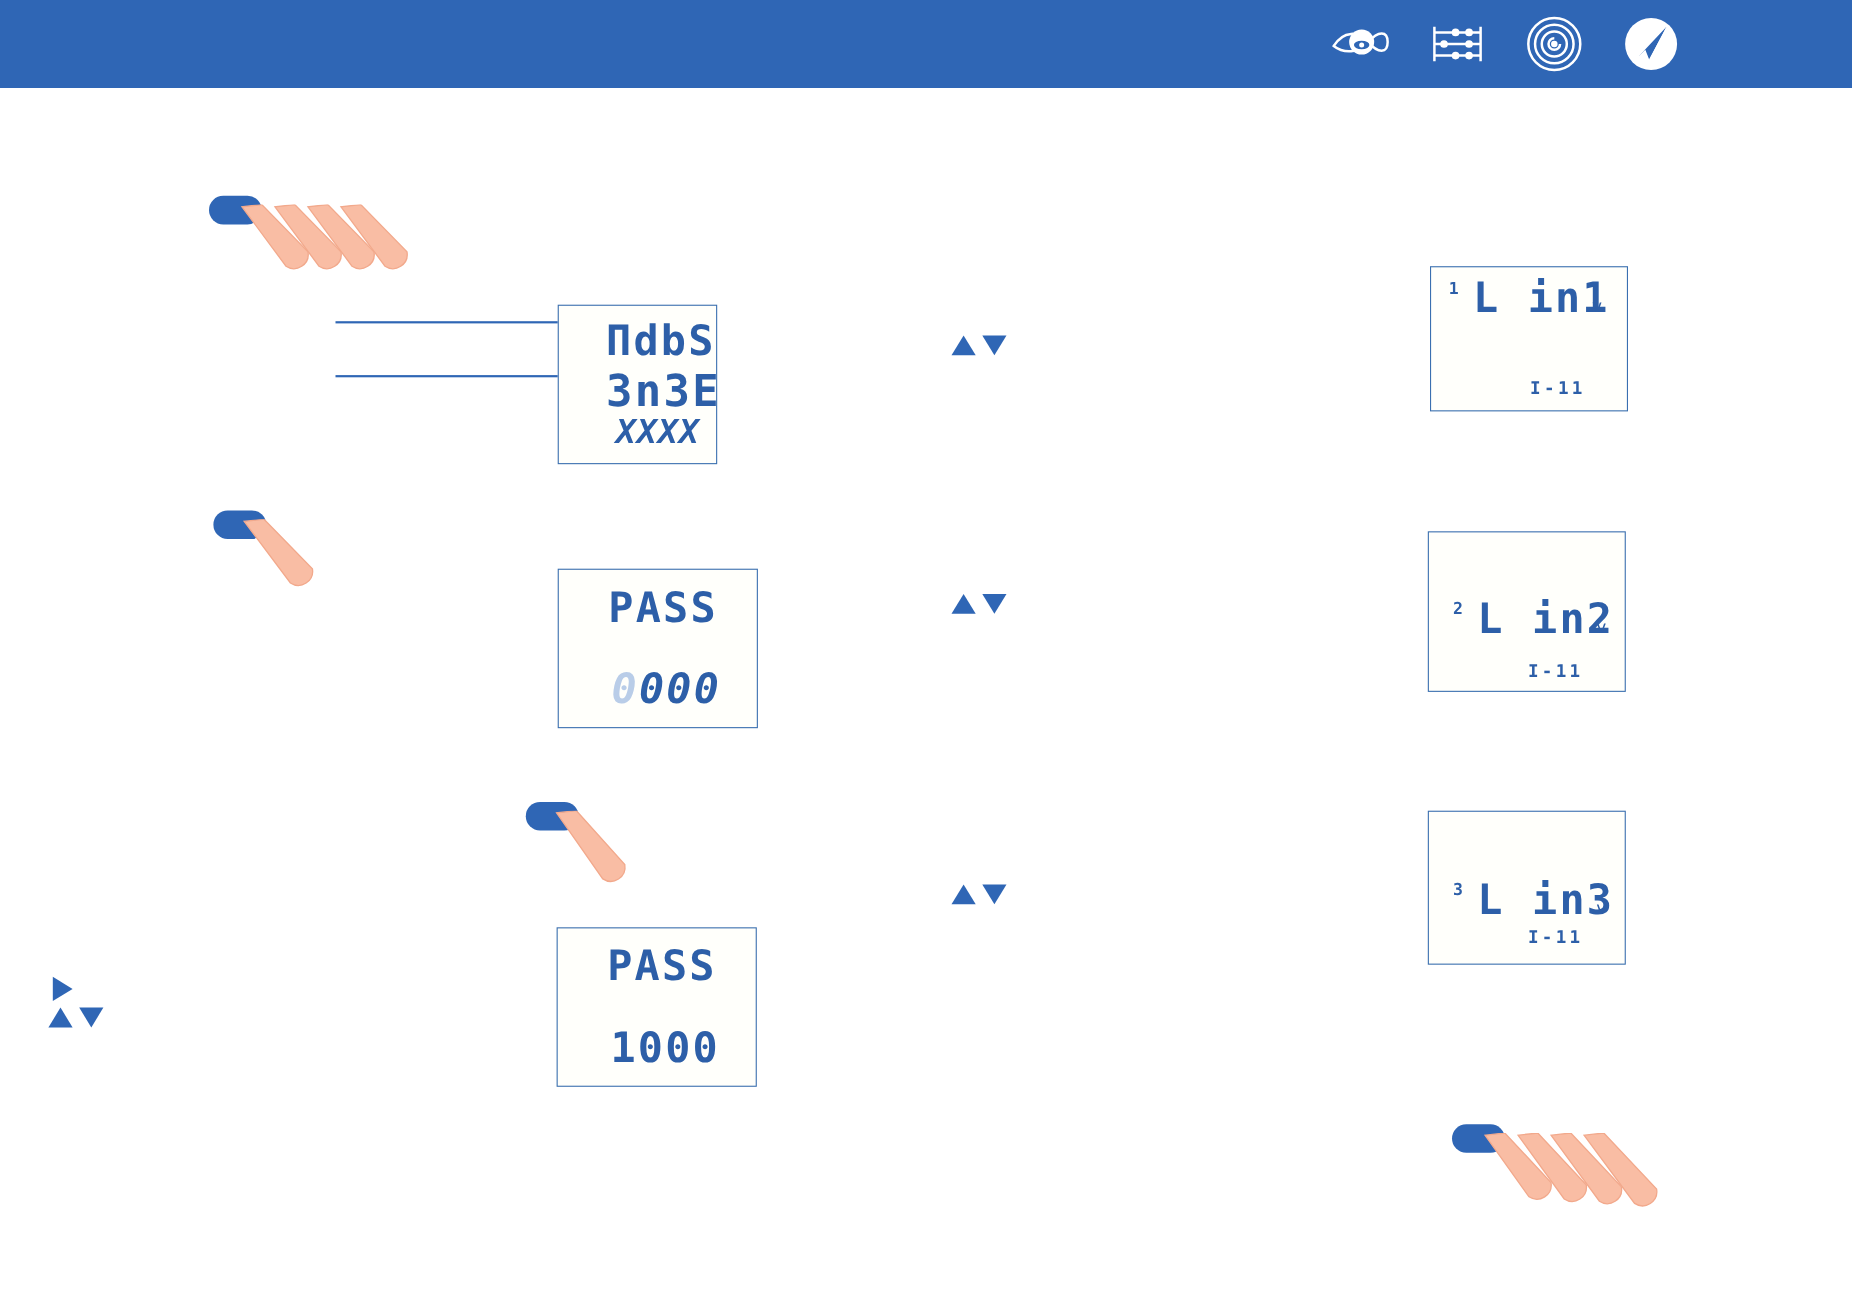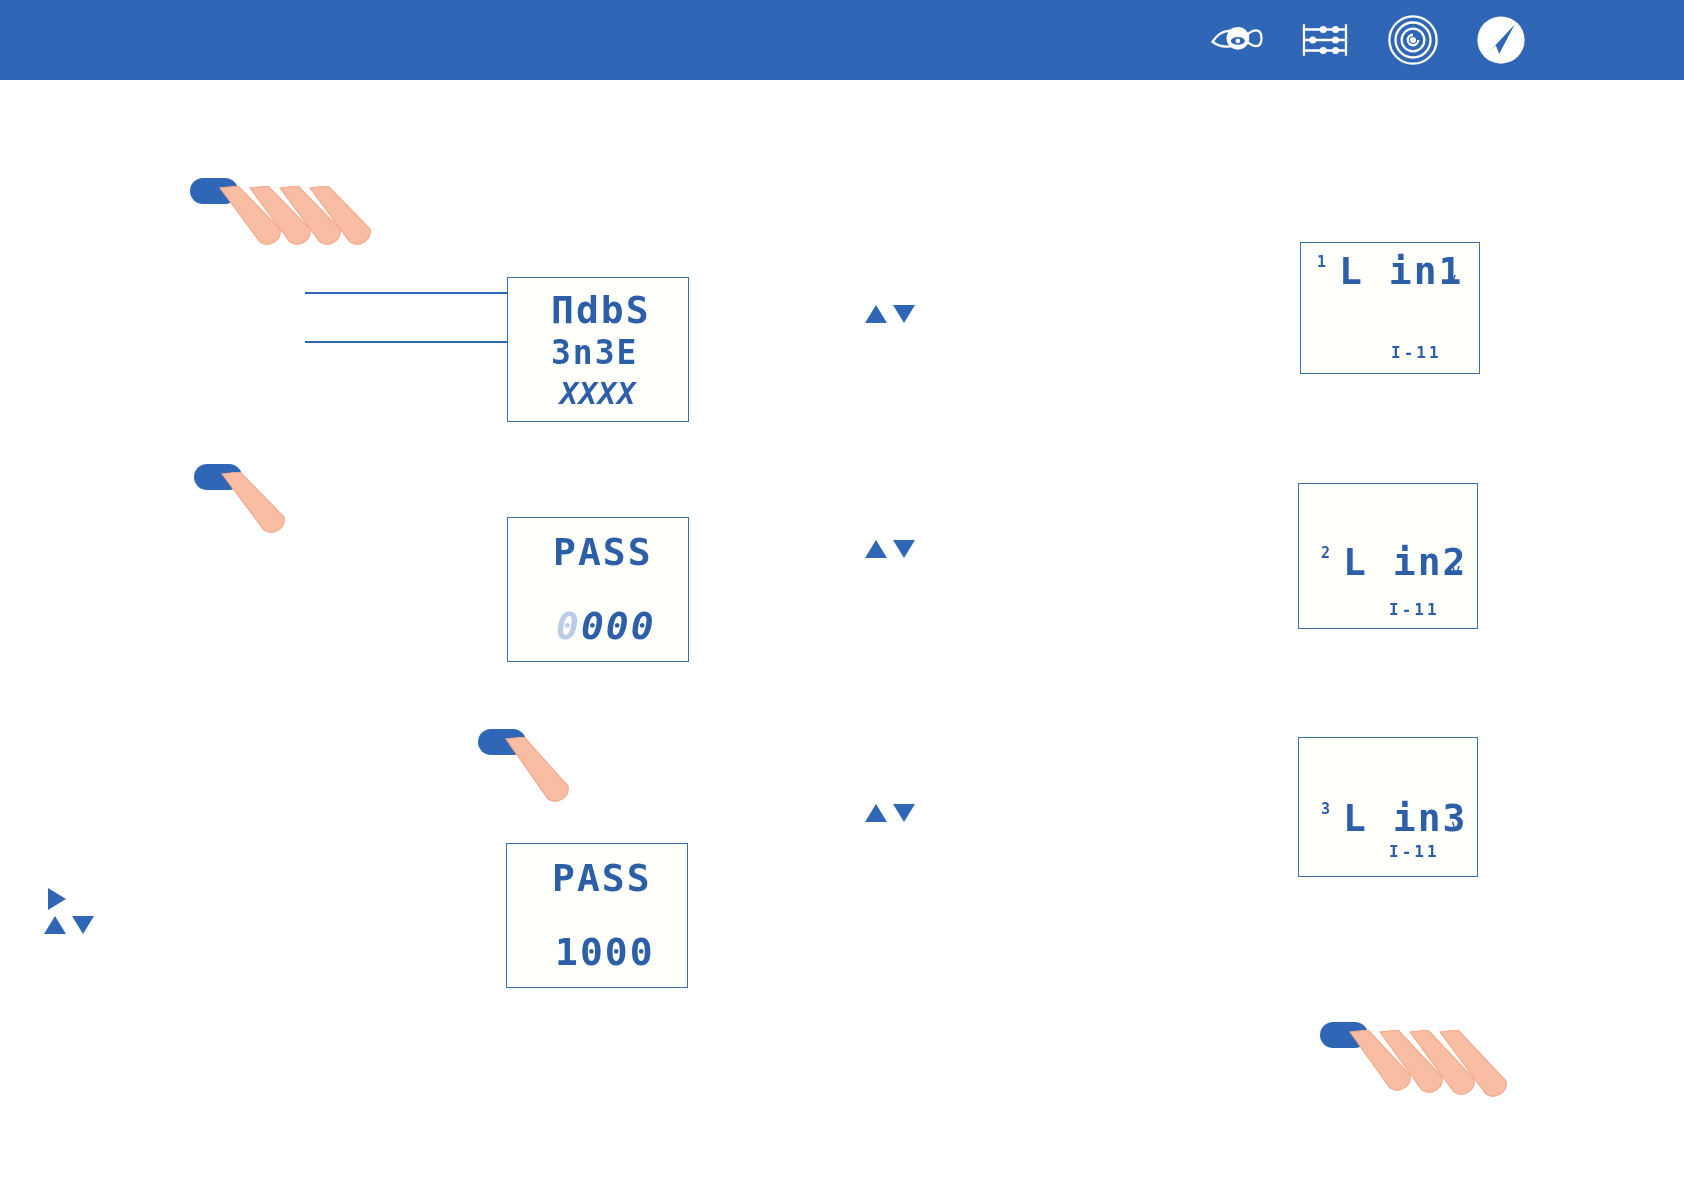--- a/index.html
+++ b/index.html
@@ -29,21 +29,21 @@
   .seg {
     font-family:"DejaVu Sans Mono", monospace;
     color:#2d5fa8;
     letter-spacing:2px;
     white-space:nowrap;
   }
 
   
   .seg-row { position:absolute; }
   .seg-big  { font-size:38px; font-weight:700; }
-  .seg-mid  { font-size:33px; font-weight:700; }
+  .seg-mid  { font-size:40px; font-weight:700; }
   .seg-xxxx { font-size:30px; font-weight:700; font-style:italic; letter-spacing:1px;margin-left:12px; }
   .seg-dim  { color:#b9cde8; }
   .seg-small{ font-size:16px; font-weight:700; letter-spacing:3px;margin-left:24px; }
   .seg-sup  { font-size:15px; font-weight:700; vertical-align:super; }
   .seg-sub  { font-size:16px; font-weight:400; }
 
   
   .leader { position:absolute; background:#2f66b5; height:1.6px; }
 
   
@@ -120,21 +120,21 @@
     <path d="M12 2 L52 56 a13 13 0 0 0 20 -13 L30 0 Z"></path>
     <path d="M42 2 L82 56 a13 13 0 0 0 20 -13 L60 0 Z"></path>
     <path d="M72 2 L112 56 a13 13 0 0 0 20 -13 L90 0 Z"></path>
     <path d="M102 2 L142 56 a13 13 0 0 0 20 -13 L120 0 Z"></path>
   </g>
 </svg>
 
 <div class="leader" style="left:305px; top:292px; width:213px;"></div>
 <div class="leader" style="left:305px; top:341px; width:213px;"></div>
 
-<div class="lcd" style="left:507px; top:277px; width:182px; height:145px;">
+<div class="lcd" style="left:507px; top:277px; width:145px; height:145px;">
   <span class="seg seg-row seg-big" style="left:43px; top:10px;">ΠdbS</span>
   <span class="seg seg-row seg-mid" style="left:43px; top:55px;">3n3E</span>
   <span class="seg seg-row seg-xxxx" style="left:40px; top:98px;">XXXX</span>
 </div>
 
 <div class="arrows" style="left:865px; top:305px;">
   <div class="tri tri-up"></div>
   <div class="tri tri-down"></div>
 </div>
 

